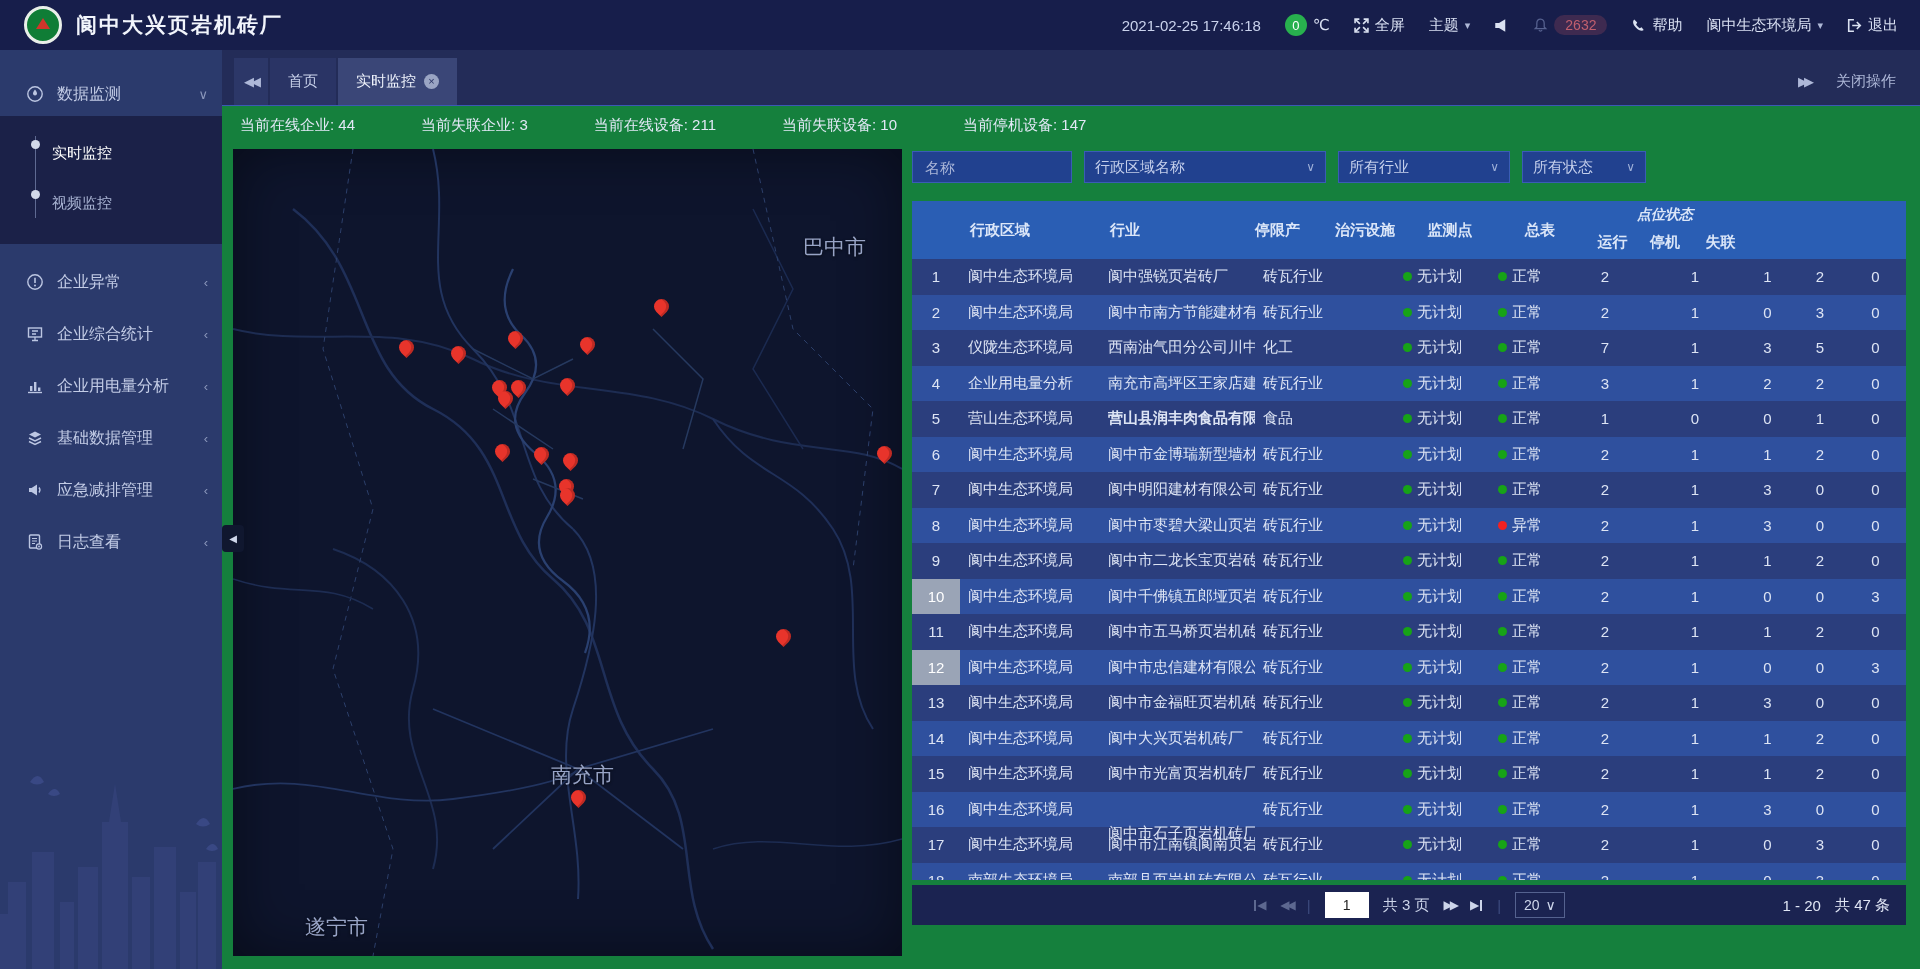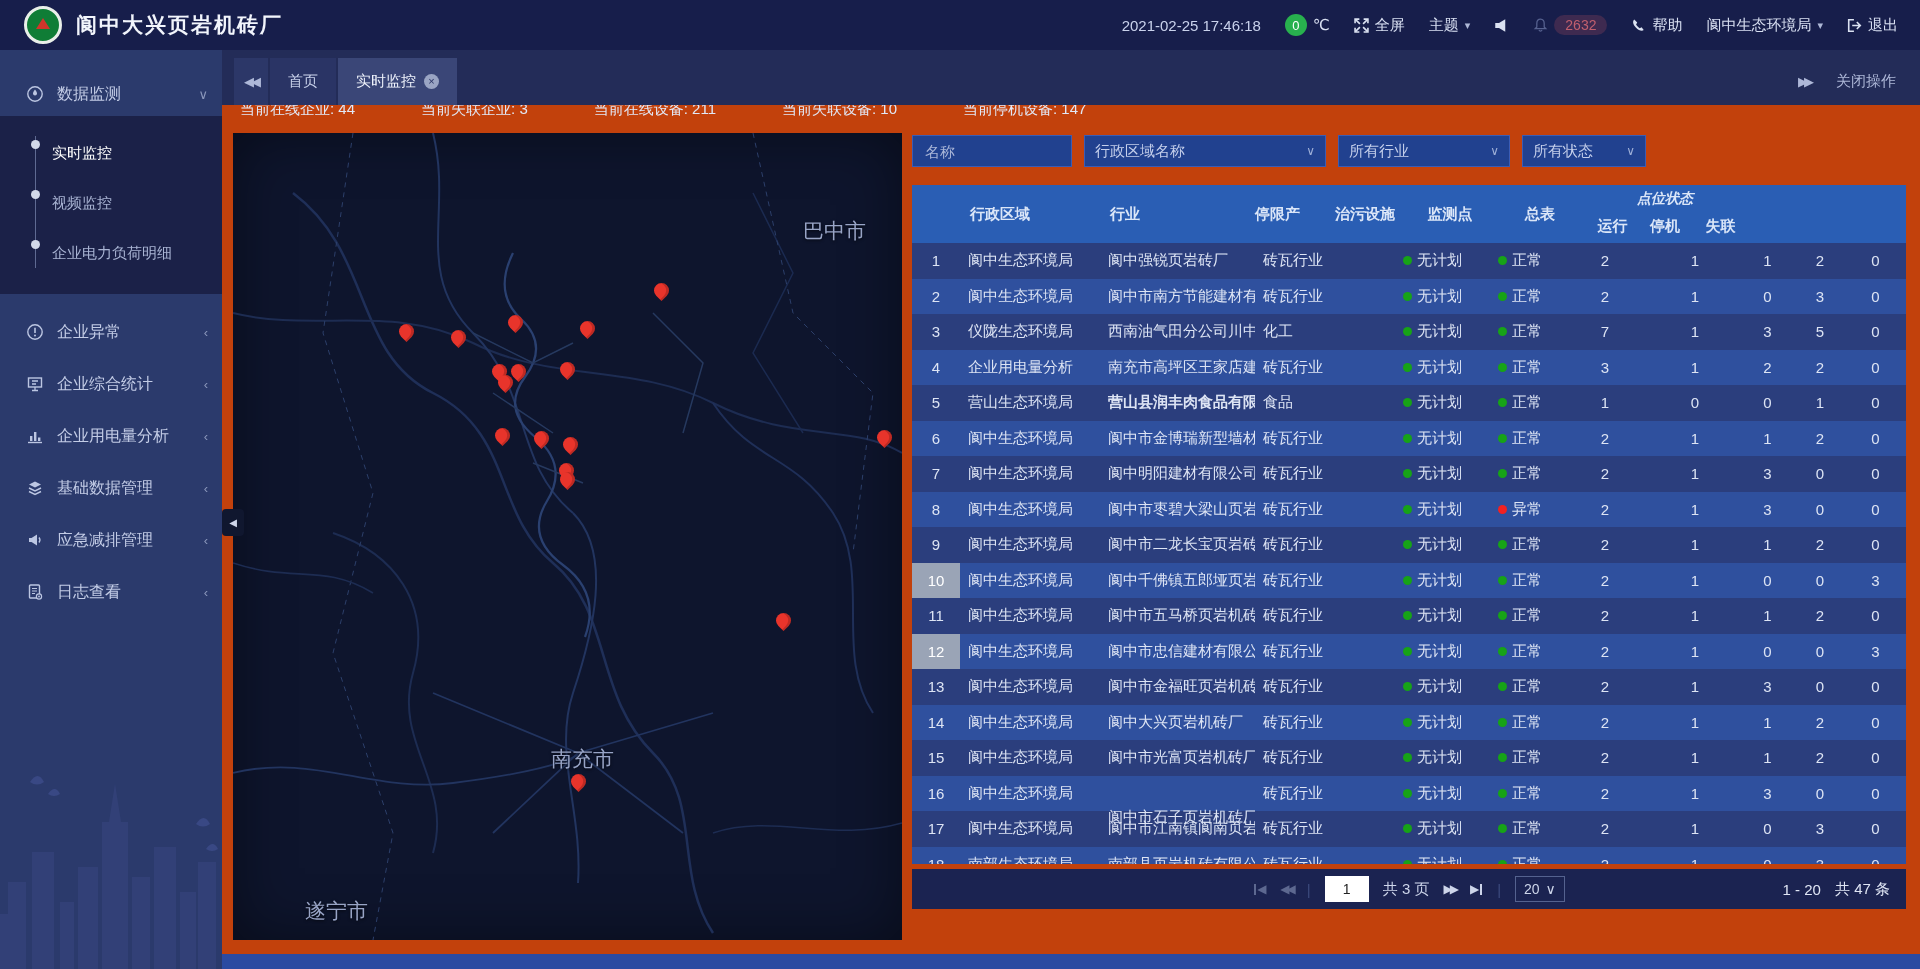--- a/index.html
+++ b/index.html
@@ -45,21 +45,21 @@
             color:#aeb8d8;font-size:13px;letter-spacing:-3px;cursor:pointer;margin-left:12px;}
   .tab{height:47px;display:flex;align-items:center;padding:0 18px;font-size:15px;color:#c6cfe8;
        background:#2a3465;margin-left:2px;cursor:pointer;gap:8px;}
   .tab.active{background:#3a4677;color:#eef2fb;}
   .tab-close{width:15px;height:15px;border-radius:50%;background:#9aa5c4;color:#2a3465;font-size:11px;
        display:flex;align-items:center;justify-content:center;line-height:1;}
   .tabstrip .spacer{flex:1;}
   .strip-right{display:flex;align-items:center;gap:26px;padding:0 24px 14px 0;color:#aeb8d8;font-size:15px;}
   .dbl{letter-spacing:-4px;font-size:13px;cursor:pointer;}
   
-  .content{position:absolute;left:222px;top:89px;width:1698px;height:864px;background:#c2410c;
+  .content{position:absolute;left:222px;top:105px;width:1698px;height:864px;background:#15803d;
            border-top:1px solid #3b59b4;}
   .statsbar{position:absolute;left:0;top:0;width:100%;height:38px;display:flex;align-items:center;
             gap:66px;padding-left:18px;font-size:15px;color:#e2e8f6;}
   .stat b{font-weight:normal;}
   
   .map{position:absolute;left:11px;top:43px;width:669px;height:807px;background:#0e152d;
        box-shadow:inset 0 0 60px rgba(0,0,0,.45);}
   .city{position:absolute;color:#98a4c6;font-size:21px;text-shadow:0 1px 3px rgba(0,0,0,.7);white-space:nowrap;font-family:Liberation Serif, serif;}
   .pin{position:absolute;width:15px;height:15px;background:#e8342b;border-radius:50% 50% 50% 0;
        transform:rotate(-45deg);box-shadow:inset -2px -2px 0 rgba(0,0,0,.18);}
@@ -178,24 +178,20 @@
       <div class="submenu">
         <div class="tl"></div>
         <div class="sub-item active">
           <span class="dot"></span>
           <span>实时监控</span>
         </div>
         <div class="sub-item">
           <span class="dot"></span>
           <span>视频监控</span>
         </div>
-        <div class="sub-item">
-          <span class="dot"></span>
-          <span>企业电力负荷明细</span>
-        </div>
       </div>
       <div class="menu-rest">
         <div class="menu-item">
           <span class="mi-icon">
             <svg viewBox="0 0 18 18" width="18" height="18">
               <circle cx="9" cy="9" r="7.2" fill="none" stroke="#bcc6e2" stroke-width="1.4"></circle>
               <path d="M9 4.8 V10" stroke="#bcc6e2" stroke-width="1.6"></path>
               <circle cx="9" cy="12.6" r="1" fill="#bcc6e2"></circle>
             </svg>
           </span>

